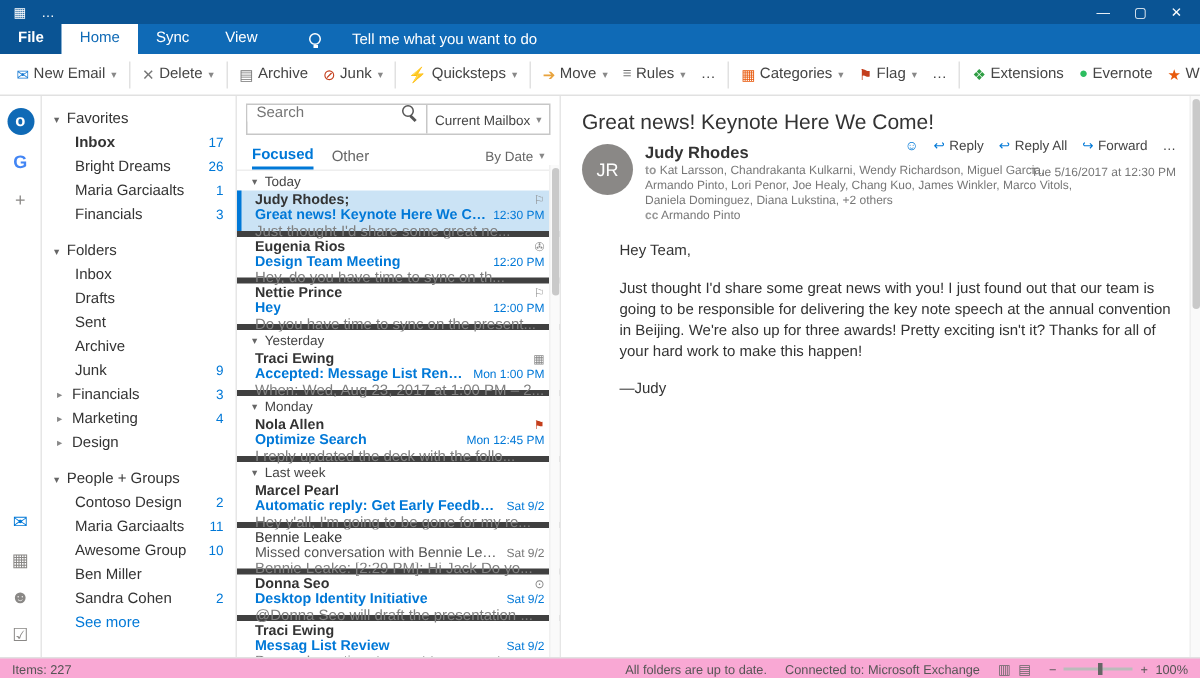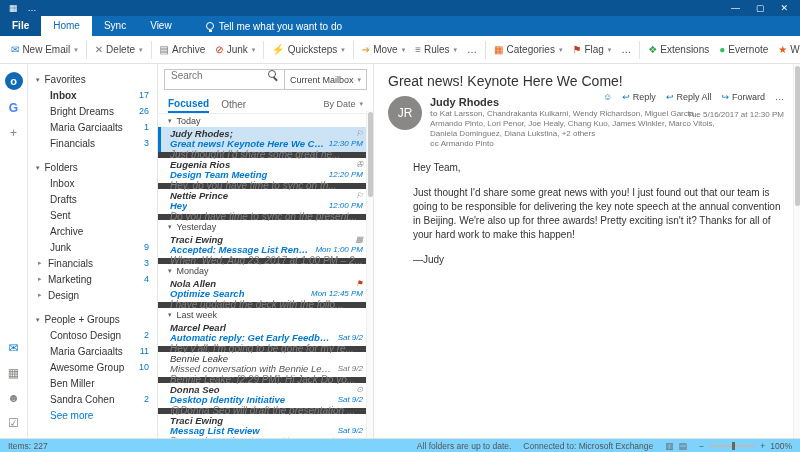--- a/index.html
+++ b/index.html
@@ -11,21 +11,21 @@
   .titlebar{height:16px;background:#0a5494;color:#fff;display:flex;align-items:center;padding:0 4px;font-size:9px;flex:none;}
   .qa{padding:0 5px;cursor:default;}
   .tspacer{flex:1;}
   .wc{padding:0 8px;font-size:9px;cursor:default;}
 
   
   .tabrow{height:20px;background:#0f6ab6;display:flex;align-items:stretch;color:#fff;font-size:10px;flex:none;}
   .tab{padding:4px 12px;cursor:default;}
   .tab.file{background:#0a5494;font-weight:bold;}
   .tab.selected{background:#fff;color:#0f6ab6;}
-  .tellme{margin-left:12px;display:flex;align-items:center;gap:5px;padding:0 10px;}
+  .tellme{margin-left:12px;display:flex;align-items:center;gap:21px;padding:0 10px;}
   .bulb{width:8px;height:8px;border:1px solid #fff;border-radius:50%;display:inline-block;position:relative;flex:none;}
   .bulb::after{content:"";position:absolute;left:2px;top:7px;width:3px;height:2px;background:#fff;}
 
   
   .ribbon{height:28px;background:#fff;border-bottom:1px solid #e1e1e1;display:flex;align-items:center;padding:0 6px;font-size:10px;color:#444;flex:none;white-space:nowrap;}
   .rbtn{display:flex;align-items:center;gap:3px;padding:4px 5px;border-radius:2px;cursor:default;}
   .rbtn .ic{font-size:10px;}
   .ic-blue{color:#1a7cd4;} .ic-red{color:#c43e1c;} .ic-yellow{color:#e8a33d;}
   .ic-green{color:#2f9e44;} .ic-gray{color:#777;} .ic-orange{color:#e8590c;} .ic-evgreen{color:#2dbe60;}
   .sep{width:1px;height:18px;background:#e1e1e1;margin:0 3px;flex:none;}
@@ -63,21 +63,21 @@
   .sicon::before{content:"";position:absolute;width:6px;height:6px;border:1.5px solid #555;border-radius:50%;left:0;top:0;}
   .sicon::after{content:"";position:absolute;width:5px;height:1.5px;background:#555;transform:rotate(45deg);left:5px;top:8px;}
   .mailbox{display:flex;align-items:center;gap:3px;padding:0 5px;border-left:1px solid #c7c7c7;color:#444;font-size:9px;height:100%;cursor:default;white-space:nowrap;}
   .list-tabs{display:flex;align-items:center;padding:0 10px;height:20px;border-bottom:1px solid #eee;flex:none;}
   .lt{margin-right:12px;padding:4px 0 2px;color:#666;cursor:default;}
   .lt.active{color:#0078d7;font-weight:bold;border-bottom:2px solid #0078d7;}
   .sort{margin-left:auto;color:#666;font-size:9px;display:flex;gap:3px;align-items:center;}
   .msgs{flex:1;overflow:hidden;}
   .ghdr{display:flex;align-items:center;gap:5px;padding:0 10px;color:#444;font-size:9px;height:13px;cursor:default;}
   .ghdr .ar{font-size:7px;color:#666;}
-  .msg{padding:2px 10px 2px 12px;border-bottom:6px solid #404040;position:relative;height:31px;cursor:default;font-style:italic;}
+  .msg{padding:2px 10px 2px 12px;border-bottom:4px solid #404040;position:relative;height:31px;cursor:default;}
   .msg.selected{background:#cbe3f5;}
   .msg.selected::before{content:"";position:absolute;left:0;top:0;bottom:0;width:3px;background:#0078d7;}
   .m1,.m2{display:flex;justify-content:space-between;align-items:center;line-height:10px;}
   .sender{font-size:9.5px;color:#333;overflow:hidden;white-space:nowrap;text-overflow:ellipsis;}
   .msg.unread .sender{font-weight:bold;}
   .mi{font-size:8px;color:#888;flex:none;margin-left:4px;}
   .mi.red{color:#c43e1c;}
   .subject{font-size:9.5px;color:#555;overflow:hidden;white-space:nowrap;text-overflow:ellipsis;}
   .msg.unread .subject{color:#0078d7;font-weight:bold;}
   .time{font-size:8px;color:#777;flex:none;margin-left:4px;}
@@ -98,21 +98,21 @@
   .r-meta{flex:1;min-width:0;padding-right:60px;}
   .r-from{font-size:11px;font-weight:bold;color:#333;line-height:13px;}
   .r-to{font-size:8px;color:#777;line-height:10px;}
   .r-to .pfx{color:#999;font-weight:bold;}
   .r-body{padding:12px 16px;font-size:10px;color:#333;line-height:14px;}
   .r-body p{margin-bottom:11px;max-width:560px;padding-left:23px;}
   .rscroll{position:absolute;right:0;top:0;bottom:0;width:7px;background:#fafafa;border-left:1px solid #f0f0f0;}
   .rthumb{position:absolute;top:2px;left:1px;width:5px;height:140px;background:#c9c9c9;border-radius:3px;}
 
   
-  .statusbar{height:14px;background:#7dd3fc;border-top:1px solid #e1e1e1;display:flex;align-items:center;font-size:8.5px;color:#555;padding:0 8px;gap:12px;flex:none;}
+  .statusbar{height:14px;background:#f9a8d4;border-top:1px solid #e1e1e1;display:flex;align-items:center;font-size:8.5px;color:#555;padding:0 8px;gap:12px;flex:none;}
   .sspacer{flex:1;}
   .viewics{display:flex;gap:5px;font-size:9px;color:#666;}
   .zoom{display:flex;align-items:center;gap:5px;}
   .ztrack{width:46px;height:2px;background:#bbb;position:relative;}
   .zthumb{position:absolute;left:50%;top:-3px;width:3px;height:8px;background:#666;}
 </style>
 </head>
 <body>
 
 <div class="app">
@@ -401,21 +401,21 @@
         </div>
         <div class="msg unread">
           <div class="m1">
               <span class="sender">Nola Allen</span>
               <span class="mi red">⚑</span>
             </div>
           <div class="m2">
               <span class="subject">Optimize Search</span>
               <span class="time">Mon 12:45 PM</span>
             </div>
-          <div class="m3">I have updated the deck with the follo...</div>
+          <div class="m3">I reply updated the deck with the follo...</div>
         </div>
 
         <div class="ghdr">
           <span class="ar">▾</span>
           <span>Last week</span>
         </div>
         <div class="msg unread">
           <div class="m1">
               <span class="sender">Marcel Pearl</span>
             </div>

